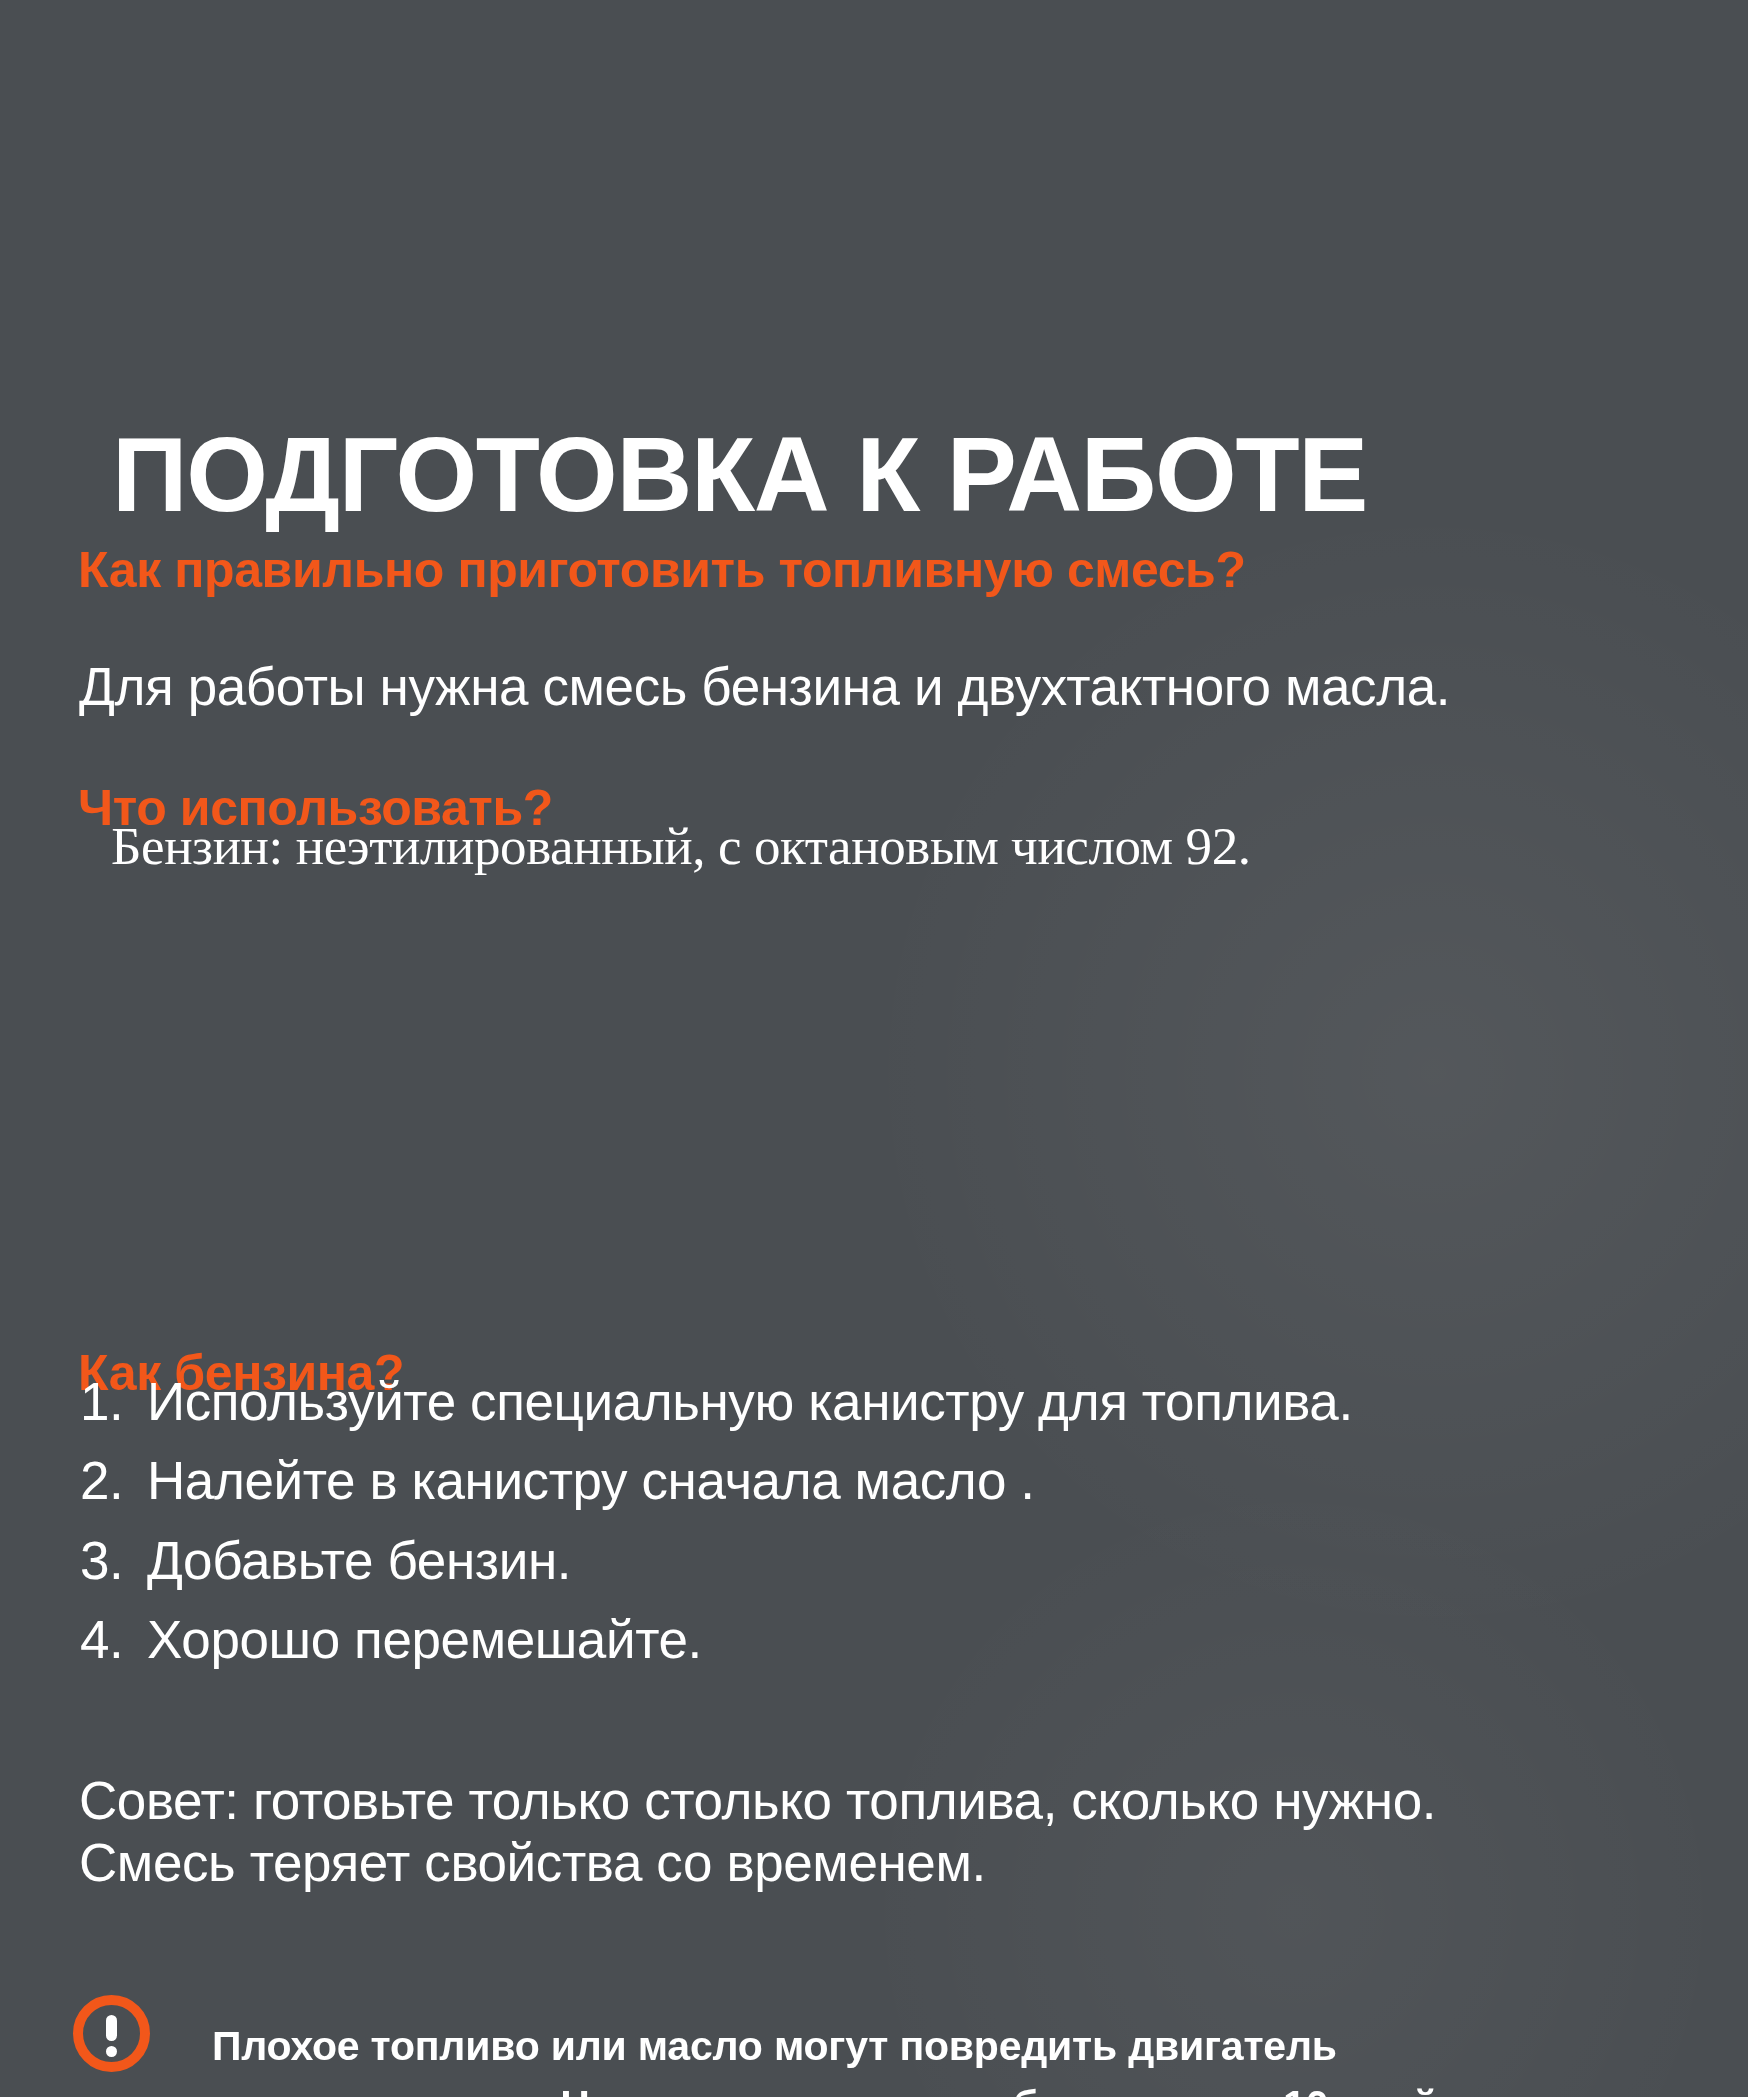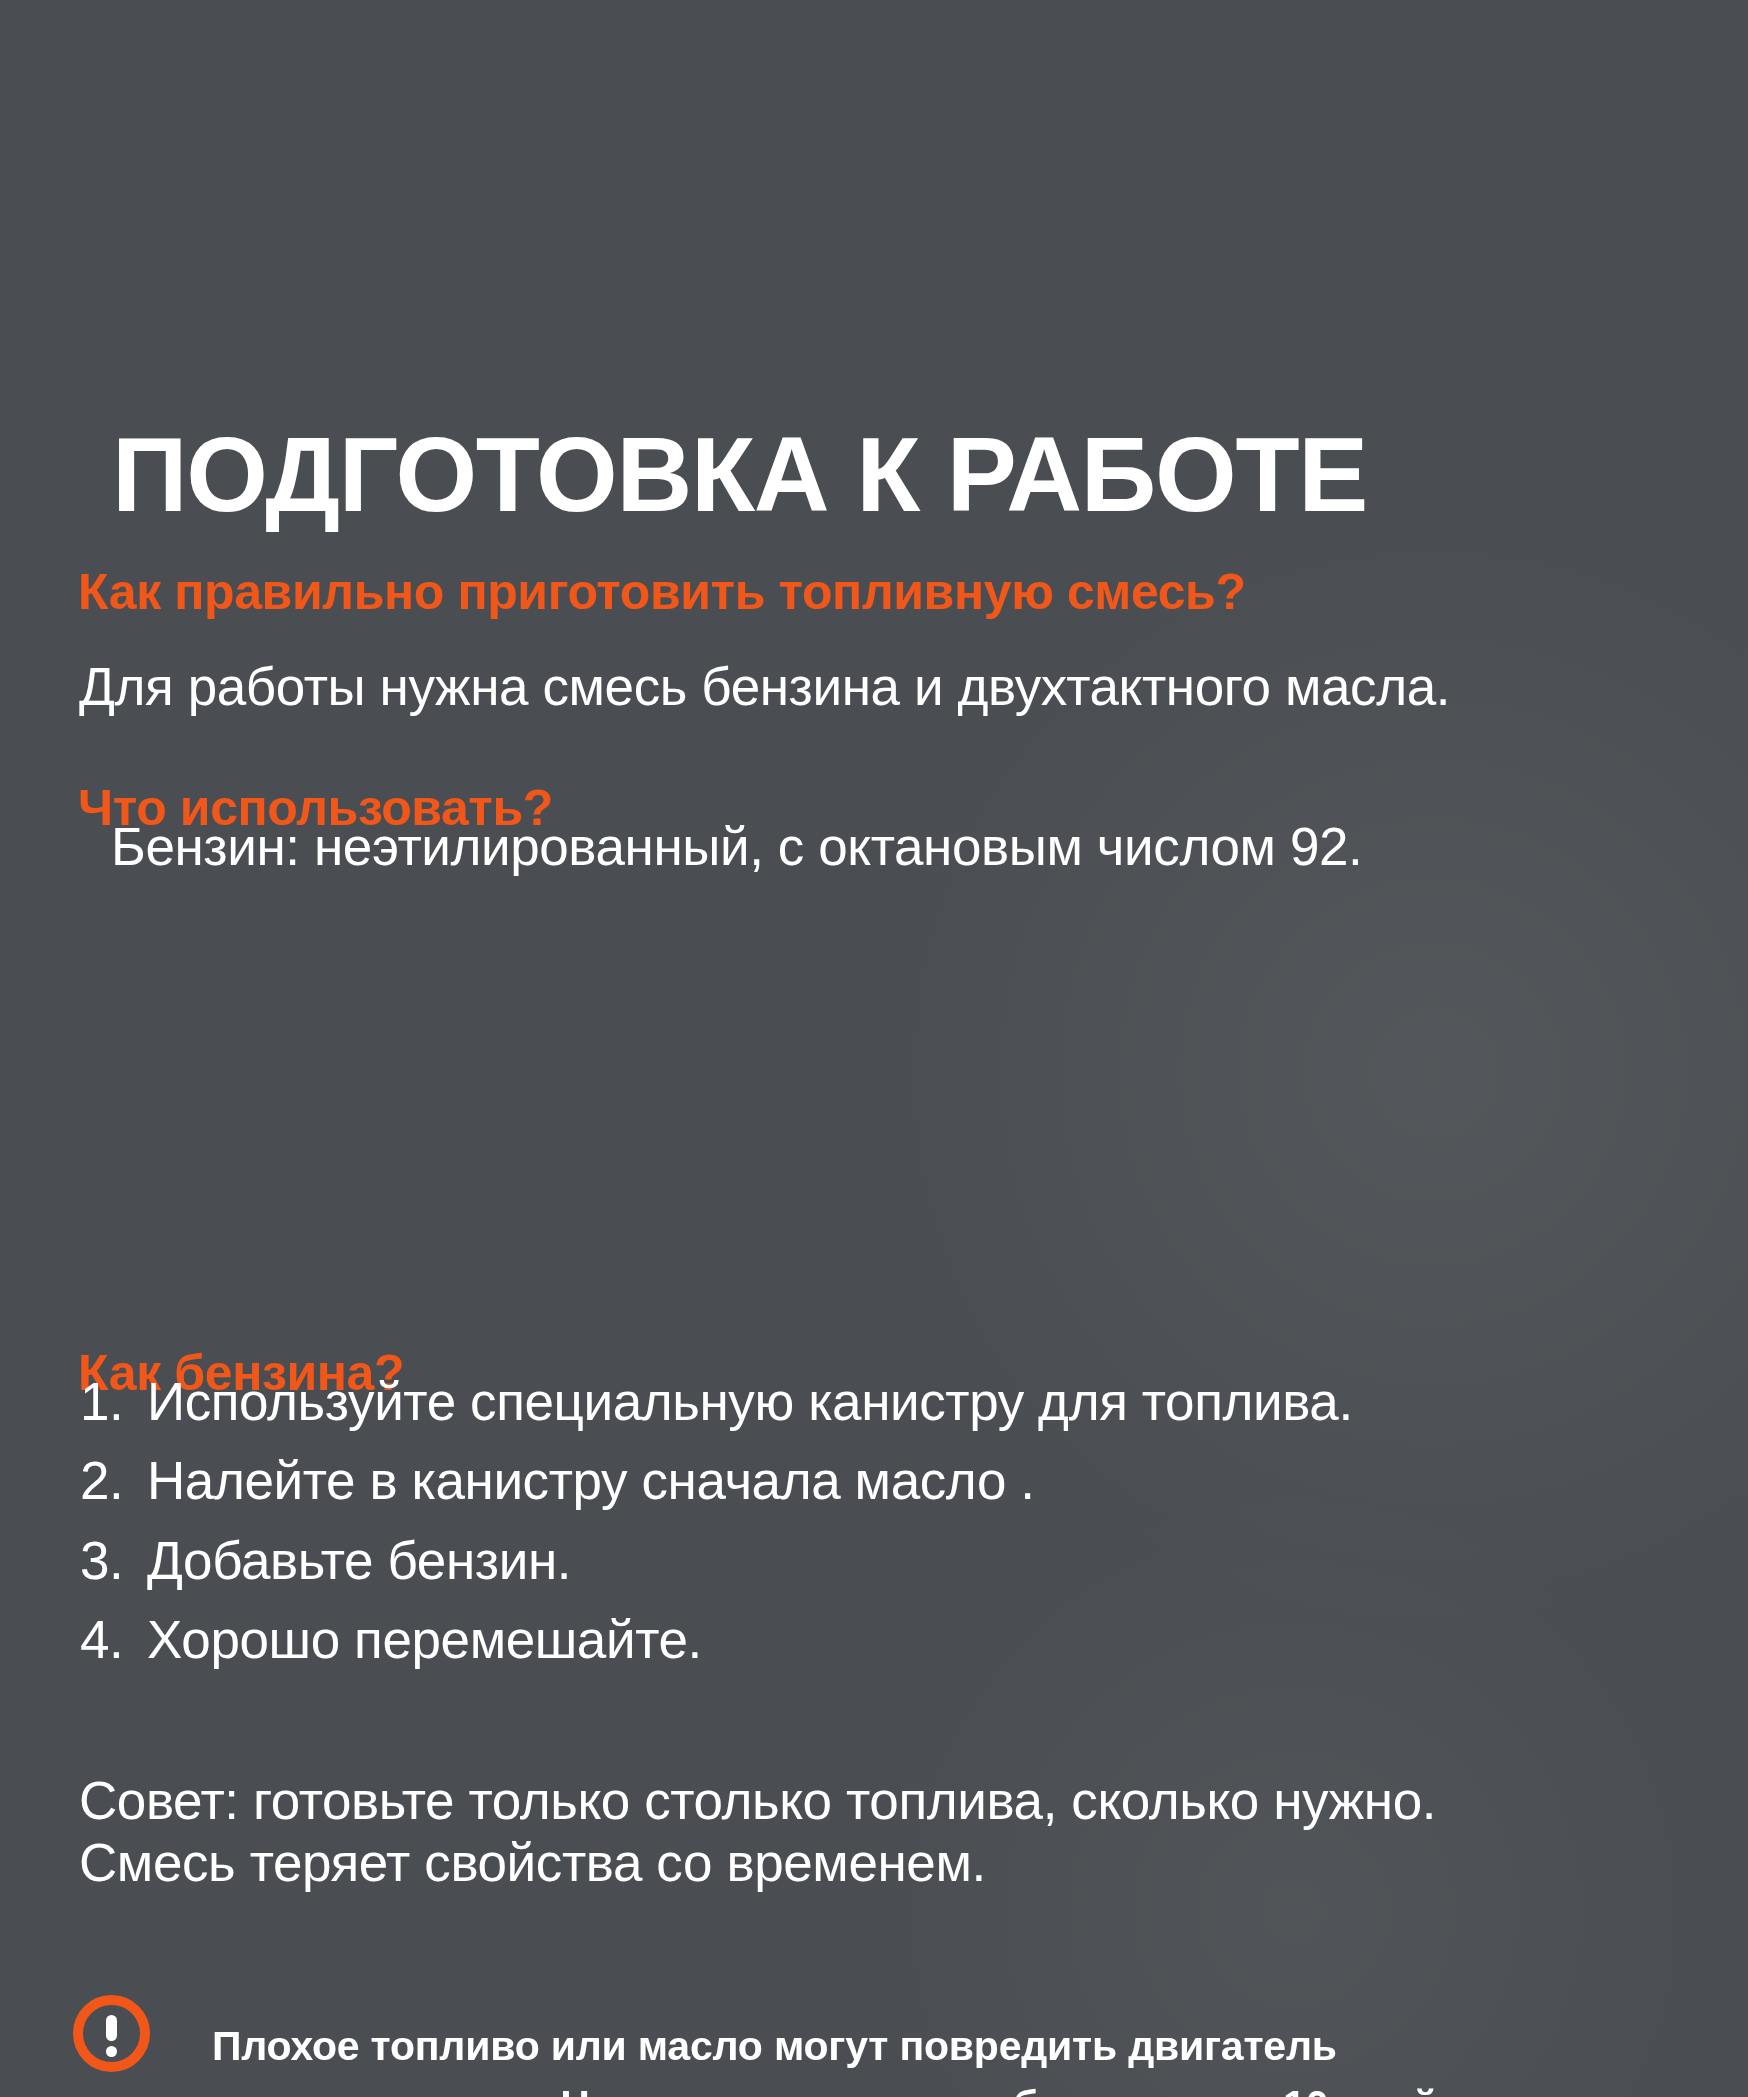--- a/index.html
+++ b/index.html
@@ -34,21 +34,21 @@
   }
   .section-heading {
     left: 78px;
     font-size: 50px;
     font-weight: 700;
     line-height: 63px;
     letter-spacing: -0.4px;
     color: #F2571A;
     white-space: nowrap;
   }
-  .h-intro { top: 519px; }
+  .h-intro { top: 497px; }
   .h-what  { top: 735px; }
   .h-how   { top: 1300px; }
 
   .body-text {
     font-size: 53px;
     font-weight: 400;
     line-height: 63px;
     letter-spacing: -0.4px;
     color: #FFFFFF;
     white-space: pre-line;
@@ -59,20 +59,21 @@
     left: 80px;
     top: 815px;
     margin: 0;
     padding: 0;
     list-style: none;
   }
   .bullet-item {
     display: flex;
     align-items: flex-start;
     margin: 0 0 18.5px 0;
+    font-family: Liberation Serif, serif;
   }
   .bullet-item .bullet-marker {
     flex: 0 0 31px;
     padding-top: 30px;
   }
   .bullet-item .bullet-marker .dot {
     width: 14.3px;
     height: 14.3px;
     border-radius: 50%;
     background: #FFFFFF;

